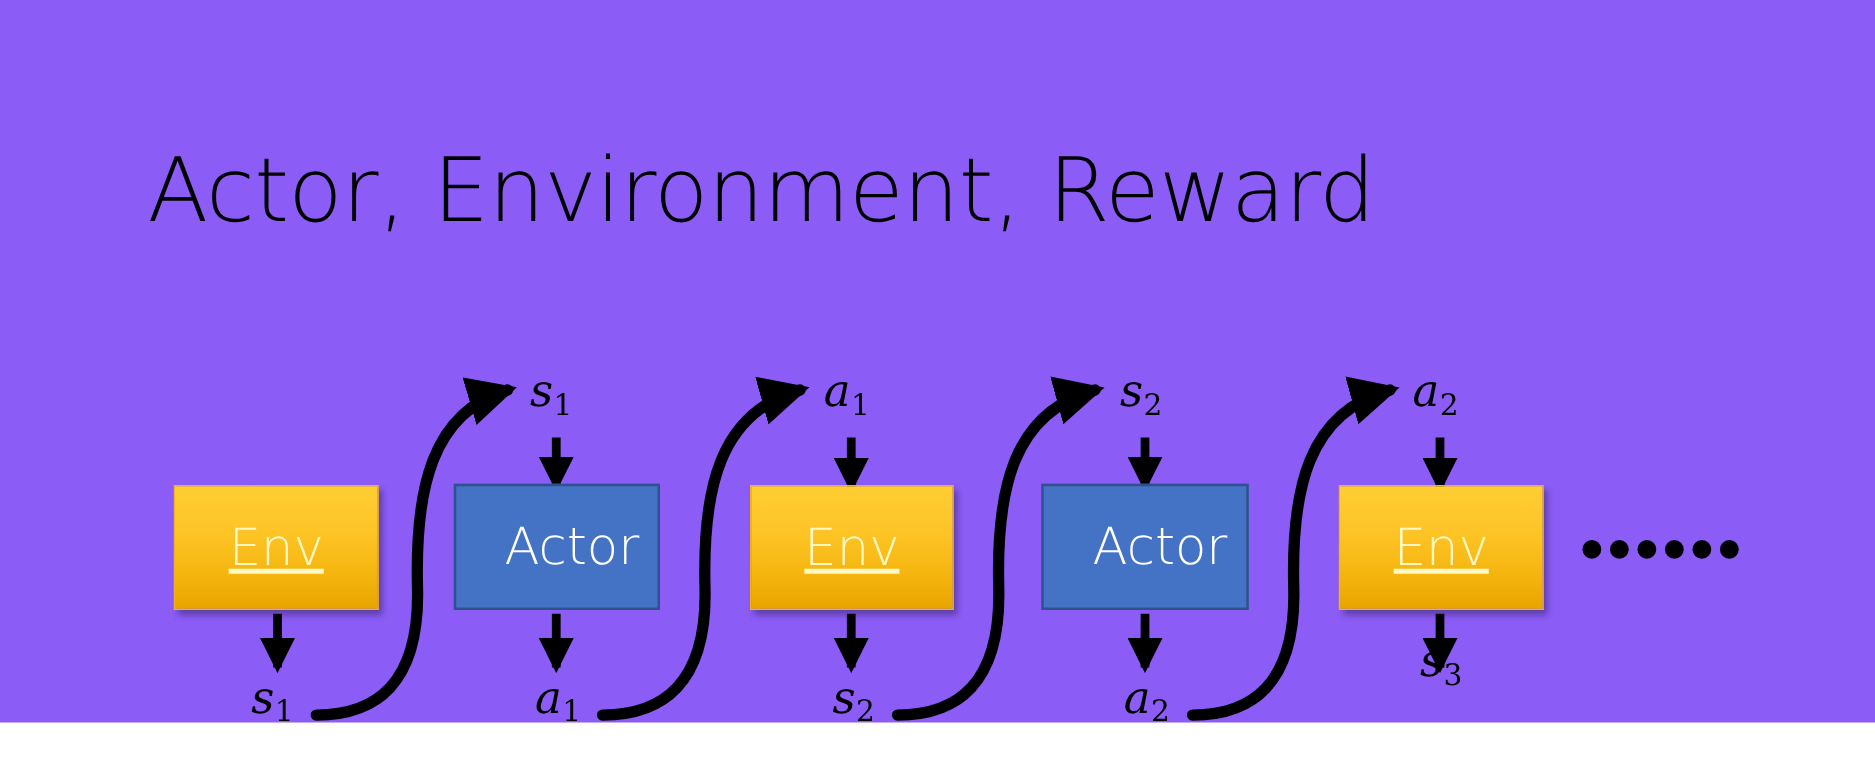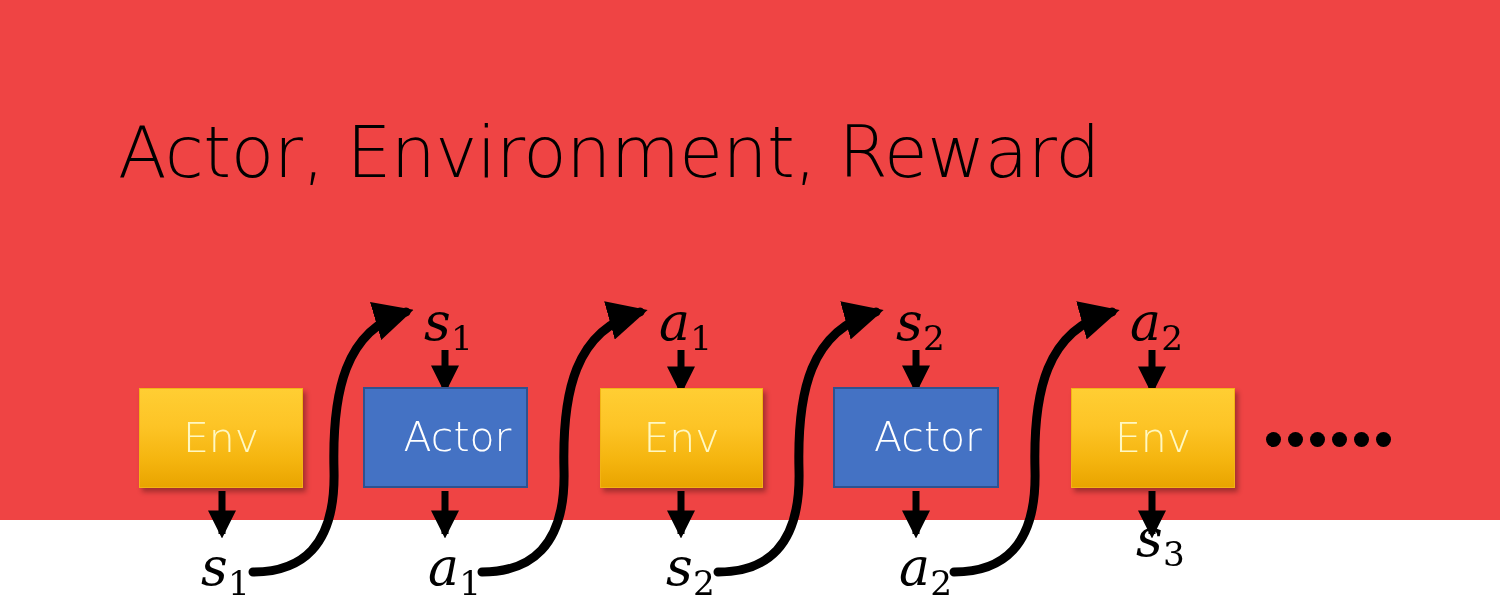--- a/index.html
+++ b/index.html
@@ -12,22 +12,22 @@
     height: 608px;
     position: relative;
     overflow: hidden;
     font-family: "Liberation Sans", sans-serif;
   }
 
   #slide {
     position: absolute;
     left: 0; top: 0;
     width: 1500px;
-    height: 520px;
-    background: #ef4444;
+    height: 578px;
+    background: #8b5cf6;
   }
 
   
   #slide-title {
     position: absolute;
     left: 118px;
     top: 116px;
     font-family: "DejaVu Sans", "Liberation Sans", sans-serif;
     font-size: 71px;
     font-weight: 300;
@@ -57,35 +57,36 @@
     font-weight: 300;
     font-size: 41px;
     line-height: 1;
     user-select: none;
   }
   .node-box.env {
     background: linear-gradient(180deg, #FFCE33 0%, #FDC426 38%, #F5B50F 72%, #E9A400 100%);
     color: #FFF8C2;
     border: 1px solid #F2B415;
     box-shadow: 3px 4px 5px rgba(0,0,0,0.32);
+    text-decoration: underline;
   }
   .node-box.actor {
     background: #4472C4;
     color: #FFFFFF;
     border: 2px solid #2F528F;
     box-shadow: none;
     padding-left: 24px;
   }
 
   
   .math-label {
     position: absolute;
     font-family: "DejaVu Serif", "Liberation Serif", serif;
     font-style: italic;
-    font-size: 52px;
+    font-size: 36px;
     color: #000000;
     white-space: nowrap;
     line-height: 1;
     user-select: none;
   }
   .math-label .sub {
     font-size: 0.66em;
     font-style: normal;
     vertical-align: baseline;
     position: relative;

